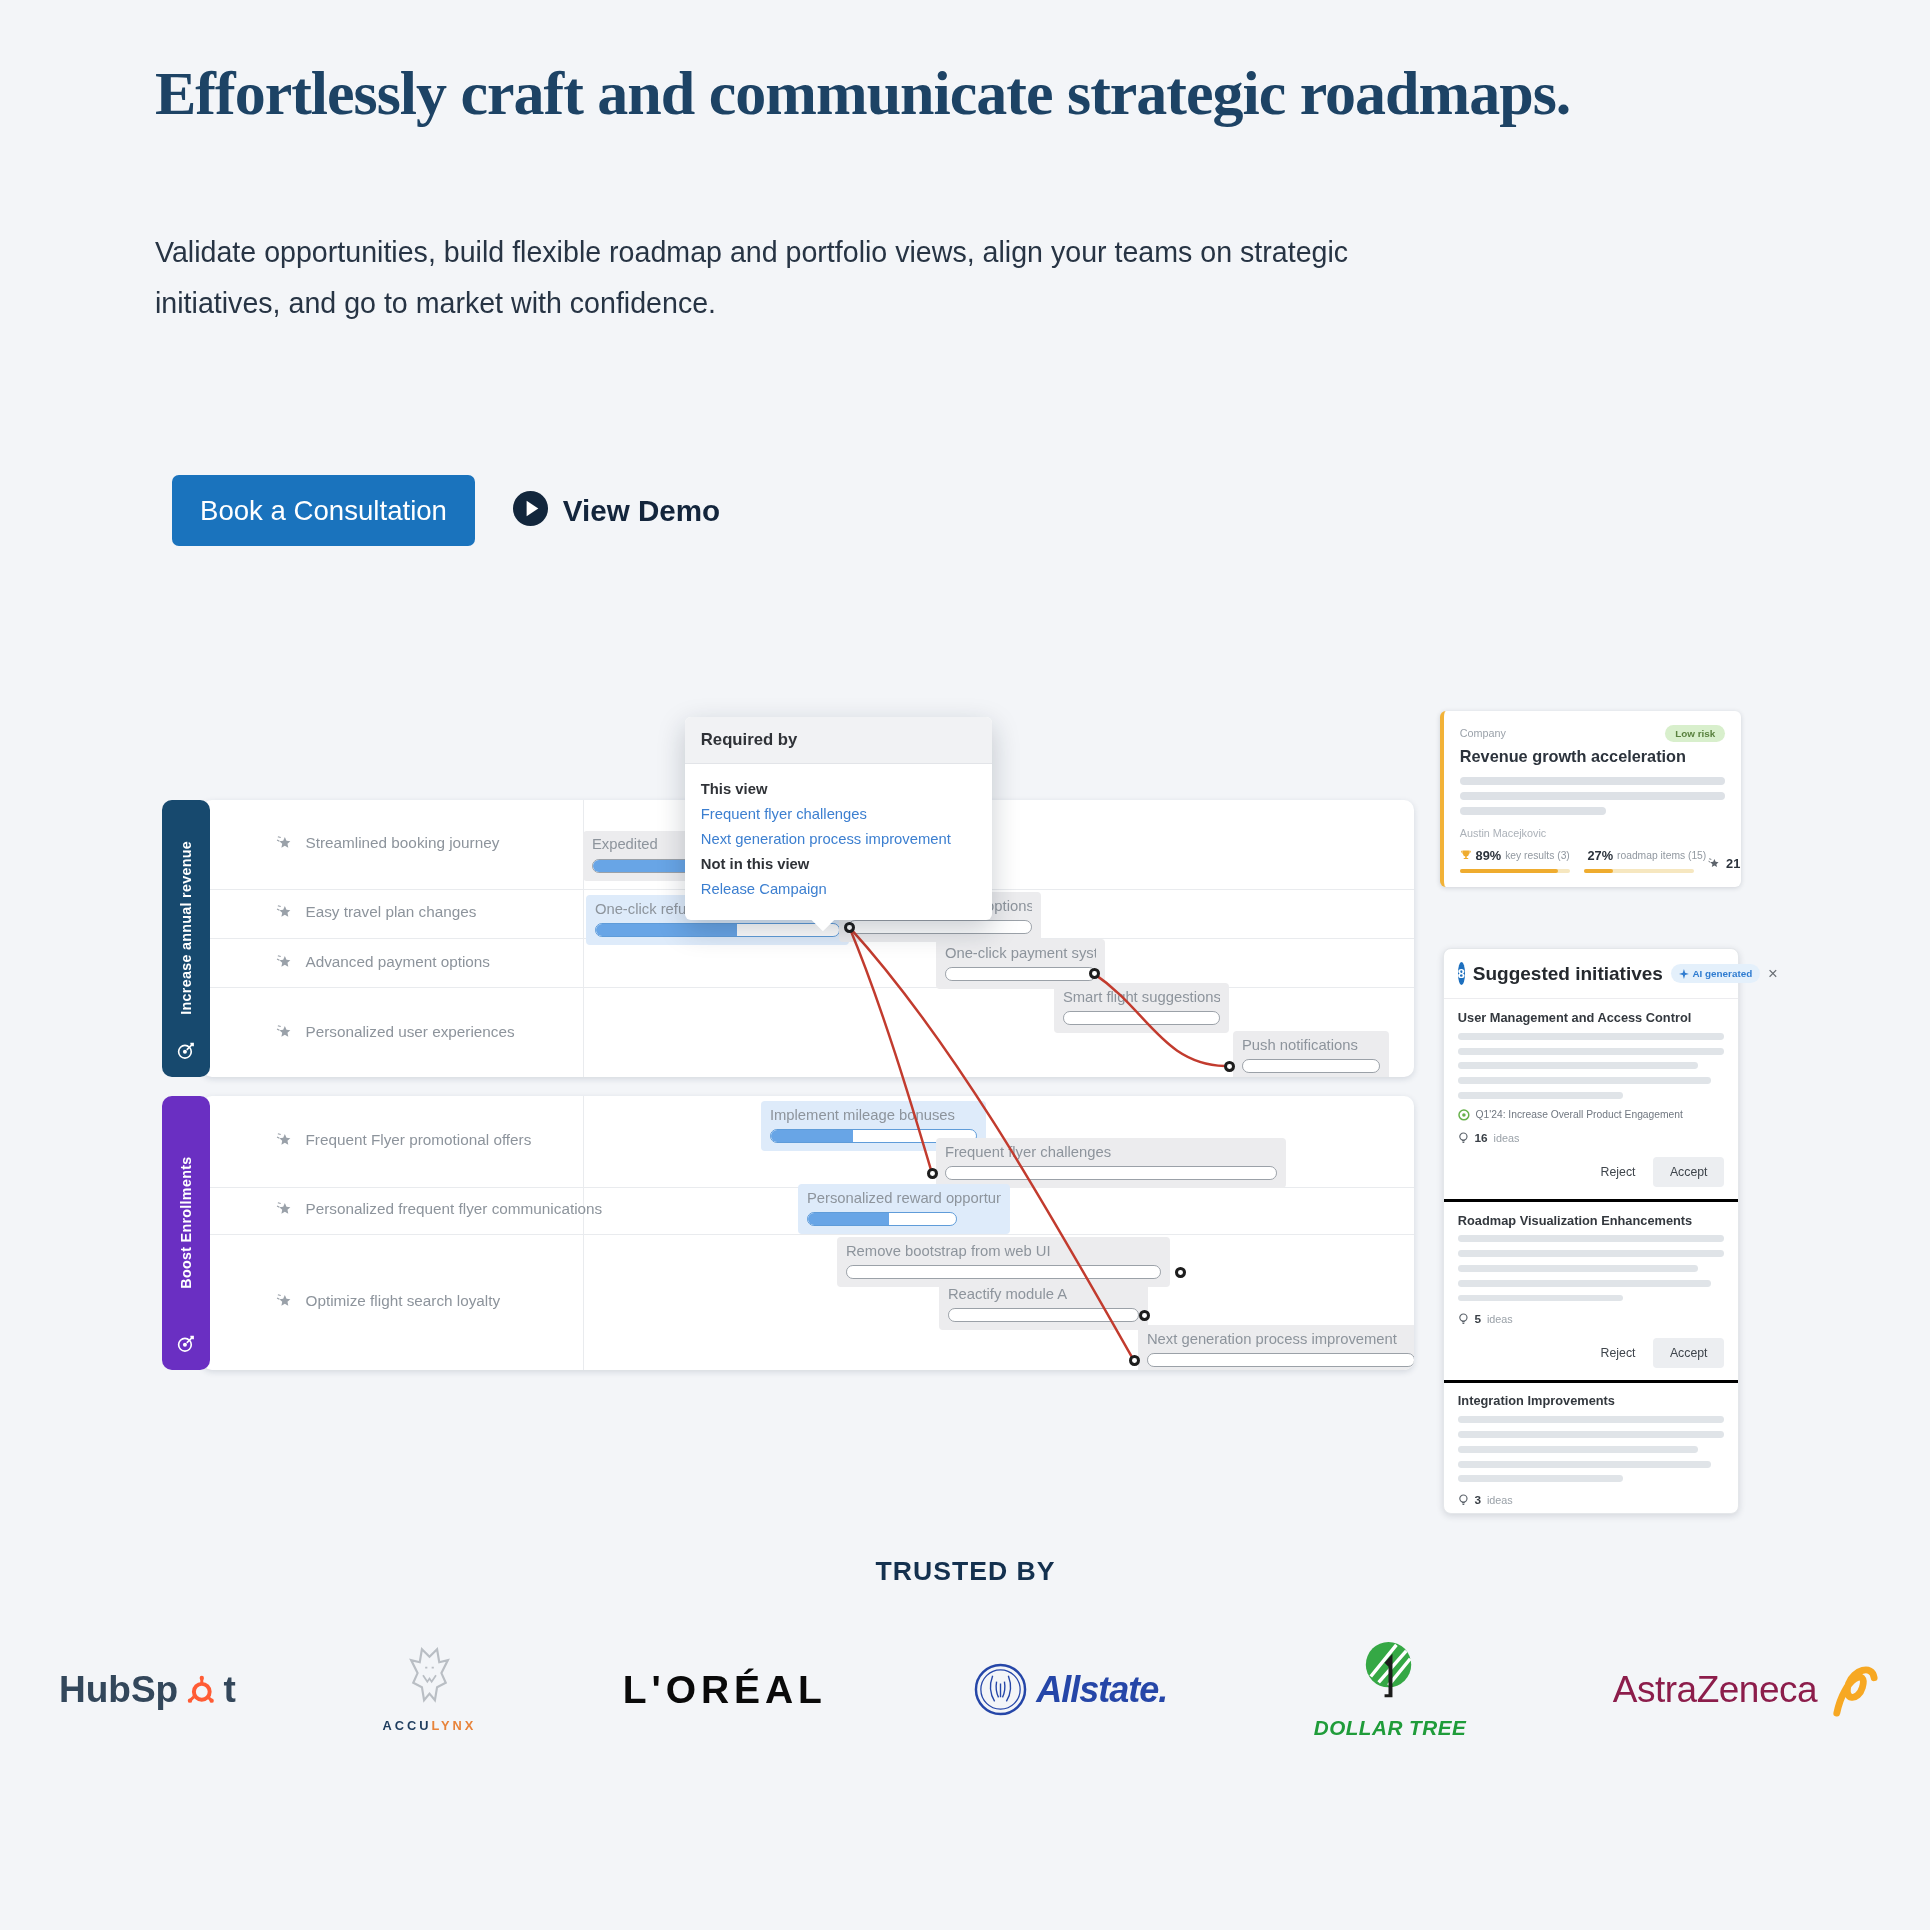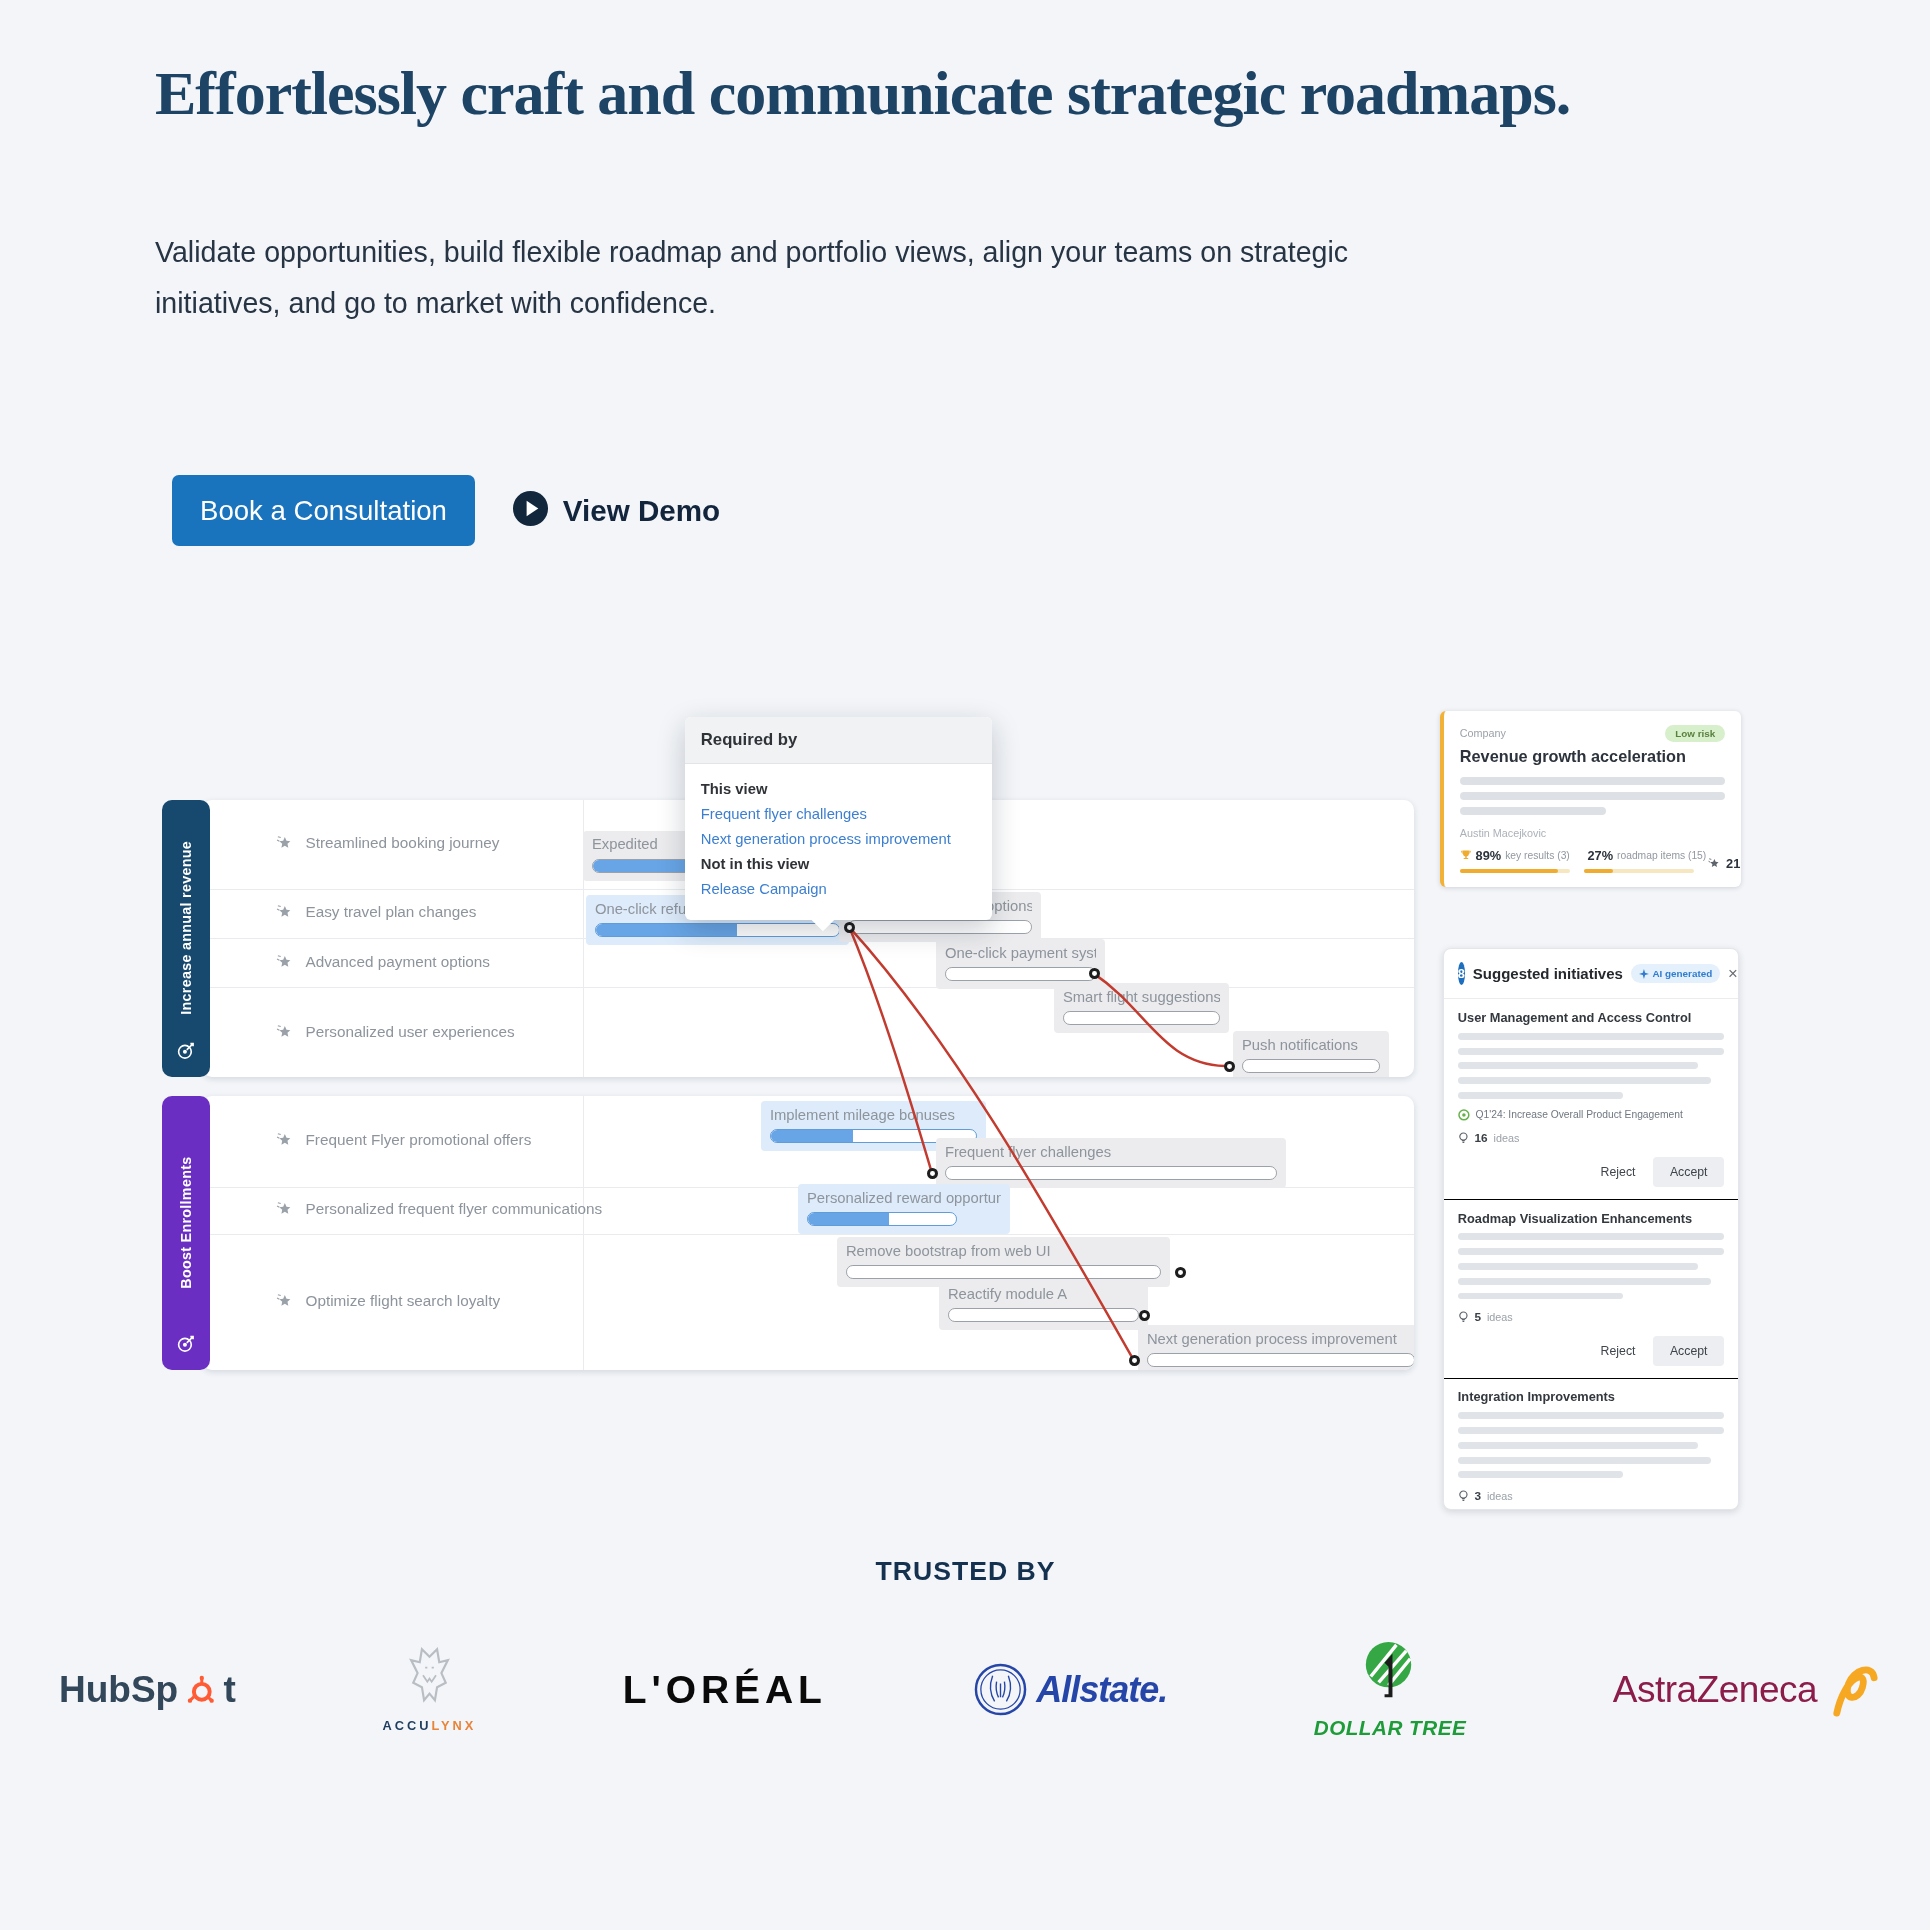--- a/index.html
+++ b/index.html
@@ -82,25 +82,25 @@
   .okr-star b{font-size:12.8px; color:#2c333c;}
 
   
   .sg{position:absolute; left:1443px; top:948px; width:296px; background:#fff; border-radius:7.9px;
     border:1px solid #e4e7ea; box-shadow:0 2px 7.9px rgba(20,30,50,.14); z-index:2;
     box-sizing:border-box;}
   .sghead{display:flex; align-items:center; gap:7.9px; padding:12.8px 13.8px;
     border-bottom:1px solid #ececef;}
   .sgcount{width:23.6px; height:23.6px; border-radius:50%; background:#1d6fbe; color:#fff;
     font-weight:700; font-size:12.8px; display:flex; align-items:center; justify-content:center;}
-  .sgtitle{font-weight:700; font-size:15px; color:#25292e; white-space:nowrap;}
+  .sgtitle{font-weight:700; font-size:19px; color:#25292e; white-space:nowrap;}
   .aibadge{display:flex; align-items:center; gap:3.9px; background:#e4f0fb; color:#2f7cd0;
     font-size:9.9px; font-weight:700; padding:3.9px 7.9px; border-radius:10.8px; white-space:nowrap;}
   .sgclose{margin-left:auto; color:#6a6f75; font-size:16.7px; cursor:pointer;}
-  .sgsec{padding:10.8px 13.8px 11.8px; border-bottom:1px solid #000000;}
+  .sgsec{padding:10.8px 13.8px 11.8px; border-bottom:3px solid #000000;}
   .sgsec.last{border-bottom:none; padding-bottom:5.9px;}
   .sgsec-title{font-size:12.8px; font-weight:700; color:#33383e; margin-bottom:5.9px;}
   .skel-s{height:6.9px; border-radius:3.4px; background:#e0e4e8; margin:7.9px 0;}
   .sgobj{display:flex; gap:5.9px; align-items:center; font-size:10.3px; color:#707780;
     margin:9.9px 0 0;}
   .sgideas{display:flex; gap:5.9px; align-items:center; margin:10.8px 0 0;}
   .sgideas b{font-size:11.8px; color:#3a4047;}
   .sgideas span{font-size:10.8px; color:#9aa1a8;}
   .sgbtns{display:flex; justify-content:flex-end; gap:7.9px; margin-top:11.8px; align-items:center;}
   .btn-reject{font-size:12.3px; color:#3f454c; padding:7.9px 9.9px; cursor:pointer;}

